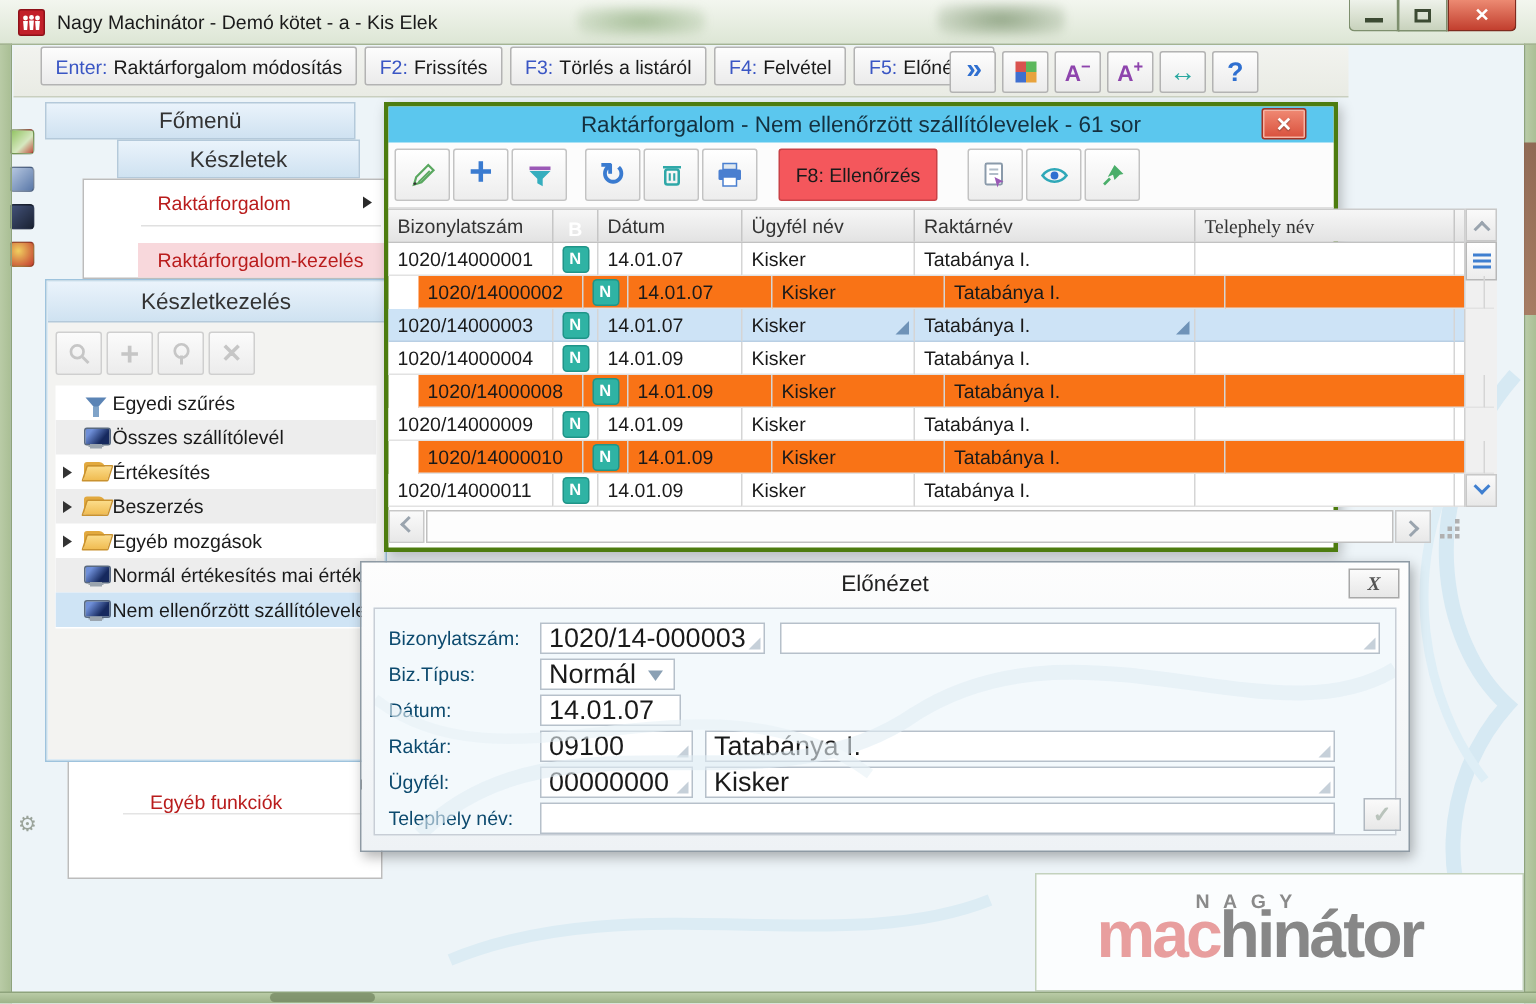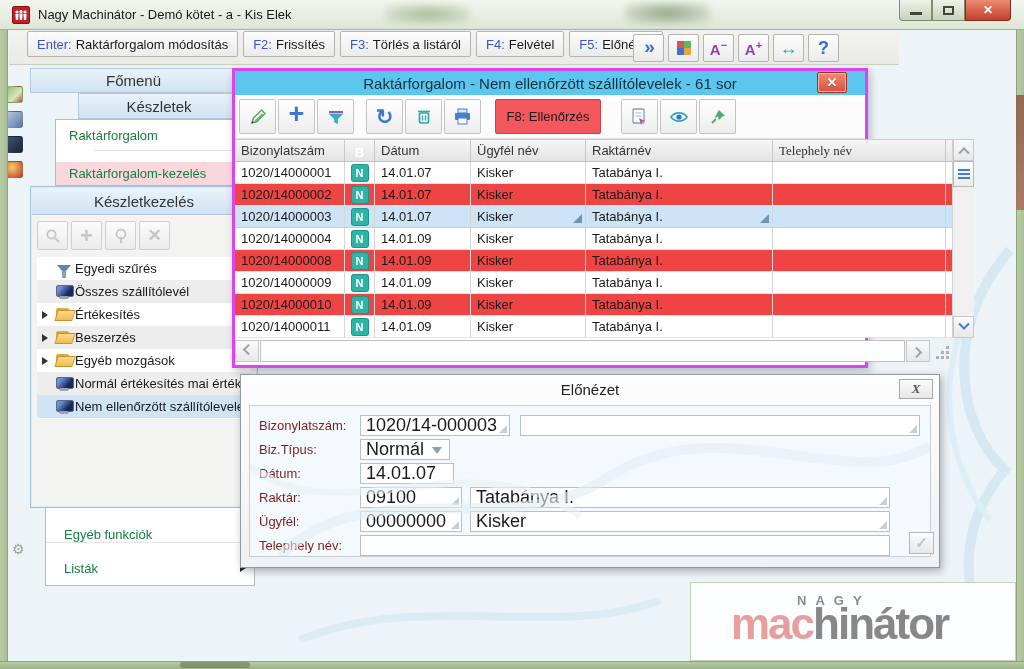--- a/index.html
+++ b/index.html
@@ -62,21 +62,21 @@
   
   .deco { position:absolute; z-index:1; pointer-events:none; }
 
   
   .panel-header { background:linear-gradient(#eaf3fb,#cfe2f1); border:1px solid #b4c9da;
     display:flex; align-items:center; justify-content:center; font-size:15px; color:#333; }
   .fomenu-header { position:absolute; left:30px; top:68px; width:207px; height:25px; z-index:5; }
   .keszletek-header { position:absolute; left:78px; top:93px; width:162px; height:26px; z-index:6; }
   .menu-panelA { position:absolute; left:55px; top:119px; width:202px; height:67px; z-index:6;
     background:#fff; border:1px solid #bcbcbc; }
-  .menu-row { height:30px; display:flex; align-items:center; padding-left:13px; font-size:13px; color:#15803d; position:relative; }
+  .menu-row { height:30px; display:flex; align-items:center; padding-left:13px; font-size:13px; color:#b91c1c; position:relative;margin-left:36px; }
   .menu-row .subarrow { position:absolute; right:8px; width:0; height:0;
     border-top:4px solid transparent; border-bottom:4px solid transparent; border-left:6px solid #2a2a2a; }
   .menu-sep { border-top:1px solid #e0e0e0; margin:0 2px 0 38px; }
   .menu-row.pink { height:23px; background:#f8d8dc; position:absolute; bottom:0; left:0; right:0; }
 
   .keszletkezeles { position:absolute; left:30px; top:186px; width:228px; height:322px; z-index:7;
     background:#f3f3f1; border:1px solid #9ec3dd; box-shadow:0 0 0 1px #dcebf5 inset; }
   .kk-header { height:27px; margin:1px; background:linear-gradient(#eaf3fb,#cfe2f1);
     border-bottom:1px solid #b4c9da; display:flex; align-items:center; justify-content:center; font-size:15px; color:#333; }
   .kk-toolbar { display:flex; padding:5px 0 5px 6px; }
@@ -111,22 +111,22 @@
   .menu-panelB .row2 { height:34px; margin-top:8px; }
   .mini-icons { position:absolute; left:6px; top:86px; z-index:4; }
   .mini-icons .mi { width:17px; height:17px; margin-bottom:8px; border-radius:3px; border:1px solid rgba(0,0,0,.25); }
   .mi1 { background:linear-gradient(135deg,#8fc15e,#d6e8c0 60%,#c05040); }
   .mi2 { background:linear-gradient(135deg,#b8c9e2,#5a78a8); }
   .mi3 { background:linear-gradient(135deg,#44537a,#1a2233); }
   .mi4 { background:radial-gradient(circle at 35% 35%,#f0d060,#c43c30); }
   .gear { position:absolute; left:12px; top:541px; font-size:14px; color:#9aa39a; z-index:4; }
 
   
-  .popup { position:absolute; left:232px; top:68px; width:636px; height:300px; z-index:20;
-    border:3px solid #d946ef; background:#fff; box-shadow:2px 3px 8px rgba(0,0,0,.25); }
+  .popup { position:absolute; left:256px; top:68px; width:636px; height:300px; z-index:20;
+    border:3px solid #4d7c0f; background:#fff; box-shadow:2px 3px 8px rgba(0,0,0,.25); }
   .popup-title { height:24px; background:#5bc7ee; display:flex; align-items:center; justify-content:center;
     font-size:15px; color:#14303f; position:relative; }
   .popup-close { position:absolute; right:18px; top:1px; width:30px; height:21px;
     background:linear-gradient(#f08a74,#d9503c); border:1px solid #a23324; border-radius:2px;
     color:#fff; font-weight:bold; font-size:13px; display:flex; align-items:center; justify-content:center;
     text-shadow:0 1px 1px rgba(0,0,0,.4); box-shadow:0 0 0 1px #f4b4a4 inset; }
   .popup-toolbar { height:44px; background:#fcfcfc; border-bottom:1px solid #e0e0e0; display:flex; align-items:center; padding-left:4px; }
   .pt-btn { width:37px; height:35px; margin-right:2px; border:1px solid #c3c3c3; border-radius:2px;
     background:linear-gradient(#ffffff,#ededed); display:flex; align-items:center; justify-content:center; }
   .pt-gap { width:10px; }
@@ -134,21 +134,21 @@
   .pt-refresh { color:#3a7bd0; font-size:21px; font-weight:bold; }
   .pt-f8 { width:106px; height:35px; margin:0 2px; border:1px solid #c94146; border-radius:2px;
     background:#f4575c; color:#1a1a1a; font-size:13px; display:flex; align-items:center; justify-content:center; }
 
   .table-zone { display:flex; }
   .grid { width:717px; }
   .grid-head { display:flex; height:23px; background:linear-gradient(#f6f6f6,#e3e3e3);
     border-top:1px solid #cccccc; border-bottom:1px solid #c2c2c2; font-size:13px; color:#333; }
   .hc { padding:3px 0 0 6px; border-right:1px solid #c6c6c6; overflow:hidden; white-space:nowrap; }
   .grid-row { display:flex; height:22px; font-size:13px; color:#1a1a1a; background:#fff; }
-  .grid-row.stripe { background:#ef4444; }
+  .grid-row.stripe { background:#f97316;margin-left:20px; }
   .grid-row.selected { background:#cde3f6; }
   .gc { padding:3px 0 0 6px; border-right:1px solid #d5d5d5; border-bottom:1px solid #e2e2e2;
     overflow:hidden; white-space:nowrap; position:relative; }
   .grid-row.selected .gc { border-bottom-color:#b9cfe4; }
   .c0{width:110px;flex:0 0 110px;} .c1{width:30px;flex:0 0 30px; display:flex; align-items:center; justify-content:center; padding:0;}
   .c2{width:96px;flex:0 0 96px;} .c3{width:115px;flex:0 0 115px;} .c4{width:187px;flex:0 0 187px;}
   .c5{width:173px;flex:0 0 173px;font-family:Liberation Serif, serif;} .c6{flex:1 1 auto; border-right:none;}
   .hc.c1 { color:#fff; font-weight:bold; text-align:center; padding:3px 0 0 0; }
   .nbadge { width:16px; height:16px; background:#2fb3a4; border-radius:2px; color:#fff; font-weight:bold;
     font-size:11px; display:flex; align-items:center; justify-content:center; box-shadow:0 0 0 1px #1f9488; }
@@ -183,21 +183,21 @@
   
   .preview { position:absolute; left:240px; top:374px; width:700px; height:194px; z-index:30;
     background:linear-gradient(#fdfdfd,#eef2f5); border:1px solid #8e9aa4; box-shadow:2px 3px 8px rgba(0,0,0,.3); }
   .pv-title { height:28px; display:flex; align-items:center; justify-content:center; font-size:15px; color:#222; position:relative; }
   .pv-close { position:absolute; right:6px; top:4px; width:34px; height:20px; border:1px solid #a8a8a8;
     background:linear-gradient(#fbfbfb,#e7e7e7); display:flex; align-items:center; justify-content:center;
     font-family:"Liberation Serif", serif; font-style:italic; font-weight:bold; font-size:13px; color:#555; }
   .pv-body { position:absolute; left:8px; right:8px; top:30px; bottom:10px; border:1px solid #c8ced6;
     background:#f3f9fc; overflow:hidden; }
   .pv-row { position:absolute; left:0; height:21px; display:flex; align-items:center; }
-  .pv-label { width:110px; padding-left:9px; font-size:13px; color:#7f1d1d; flex:0 0 110px; }
+  .pv-label { width:110px; padding-left:9px; font-size:13px; color:#0c4a6e; flex:0 0 110px; }
   .field { height:21px; border:1px solid #b6c0ca; background:#fff; font-size:18px; color:#1a1a1a;
     display:flex; align-items:center; padding:0 5px; position:relative; }
   .field.combo::after { content:""; position:absolute; right:2px; bottom:2px; width:0; height:0;
     border-left:8px solid transparent; border-bottom:8px solid #c6d0d9; }
   .field.dropdown::after { content:""; position:absolute; right:7px; top:7px; width:0; height:0;
     border-left:5px solid transparent; border-right:5px solid transparent; border-top:7px solid #8aa0b4; }
   .pv-check { position:absolute; right:5px; bottom:13px; width:25px; height:22px; border:1px solid #b0b8c0;
     background:linear-gradient(#fafafa,#e8e8e8); display:flex; align-items:center; justify-content:center;
     color:#b9c3bb; font-weight:bold; font-size:15px; }
 
@@ -397,24 +397,20 @@
       <span>Nem ellenőrzött szállítólevelek</span>
     </div>
   </div>
 </div>
 
 <div class="menu-panelB">
   <div class="menu-row row1">
     <span>Egyéb funkciók</span>
     <span class="subarrow" style="top:12px;"></span>
   </div>
-  <div class="menu-row row2">
-    <span>Listák</span>
-    <span class="subarrow"></span>
-  </div>
 </div>
 
 <div class="popup">
   <div class="popup-title">
     <span>Raktárforgalom - Nem ellenőrzött szállítólevelek - 61 sor</span>
     <div class="popup-close">
         <span>✕</span>
       </div>
   </div>
   <div class="popup-toolbar">

